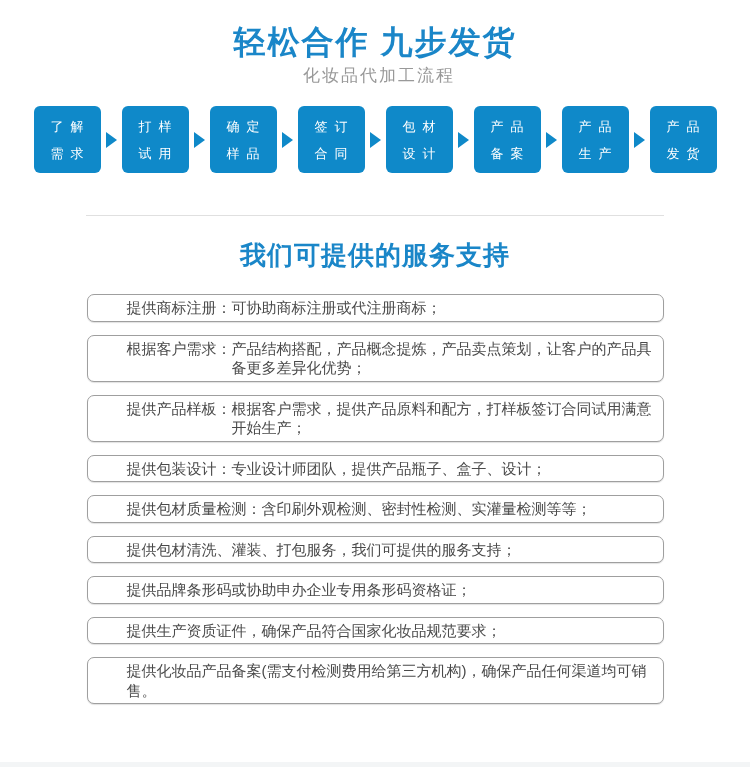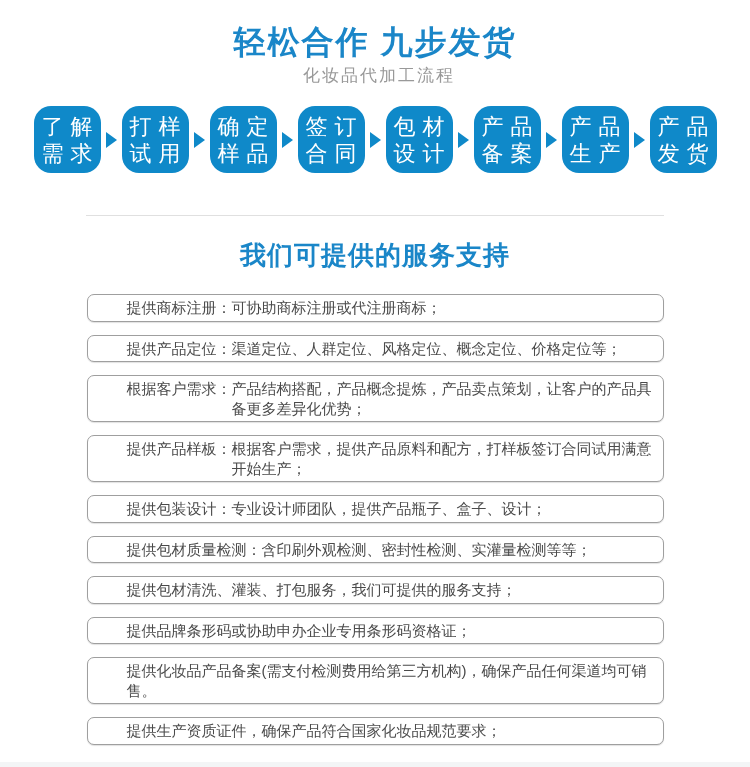--- a/index.html
+++ b/index.html
@@ -36,27 +36,27 @@
   .steps {
     margin-top:19px;
     display:flex;
     justify-content:center;
     align-items:center;
   }
   .step-box {
     width:67px;
     height:67px;
     background:#0f89c9;
-    border-radius:17px;
+    border-radius:6px;
     color:#ffffff;
     display:flex;
     flex-direction:column;
     justify-content:center;
     align-items:center;
-    font-size:22px;
+    font-size:13px;
     font-weight:500;
     line-height:27px;
     flex:0 0 auto;
   }
   .step-line { letter-spacing:7px; margin-right:-7px; white-space:nowrap; }
   .flow-arrow {
     width:0; height:0;
     border-left:11px solid #0f89c9;
     border-top:8px solid transparent;
     border-bottom:8px solid transparent;
@@ -161,24 +161,20 @@
   <div class="divider"></div>
 
   <div class="services-title">我们可提供的服务支持</div>
 
   <div class="services-list">
     <div class="service-item">
       <span class="lbl">提供商标注册：</span>
       <span class="txt">可协助商标注册或代注册商标；</span>
     </div>
     <div class="service-item">
-      <span class="lbl">提供产品定位：</span>
-      <span class="txt">渠道定位、人群定位、风格定位、概念定位、价格定位等；</span>
-    </div>
-    <div class="service-item">
       <span class="lbl">根据客户需求：</span>
       <span class="txt">产品结构搭配，产品概念提炼，产品卖点策划，让客户的产品具备更多差异化优势；</span>
     </div>
     <div class="service-item">
       <span class="lbl">提供产品样板：</span>
       <span class="txt">根据客户需求，提供产品原料和配方，打样板签订合同试用满意开始生产；</span>
     </div>
     <div class="service-item">
       <span class="lbl">提供包装设计：</span>
       <span class="txt">专业设计师团队，提供产品瓶子、盒子、设计；</span>
@@ -190,23 +186,23 @@
     <div class="service-item">
       <span class="lbl"></span>
       <span class="txt">提供包材清洗、灌装、打包服务，我们可提供的服务支持；</span>
     </div>
     <div class="service-item">
       <span class="lbl"></span>
       <span class="txt">提供品牌条形码或协助申办企业专用条形码资格证；</span>
     </div>
     <div class="service-item">
       <span class="lbl"></span>
+      <span class="txt">提供生产资质证件，确保产品符合国家化妆品规范要求；</span>
+    </div>
+    <div class="service-item">
+      <span class="lbl"></span>
       <span class="txt">提供化妆品产品备案(需支付检测费用给第三方机构)，确保产品任何渠道均可销售。</span>
     </div>
-    <div class="service-item">
-      <span class="lbl"></span>
-      <span class="txt">提供生产资质证件，确保产品符合国家化妆品规范要求；</span>
-    </div>
   </div>
 
   <div class="footer-strip"></div>
 
 </div>
 
 </body></html>

